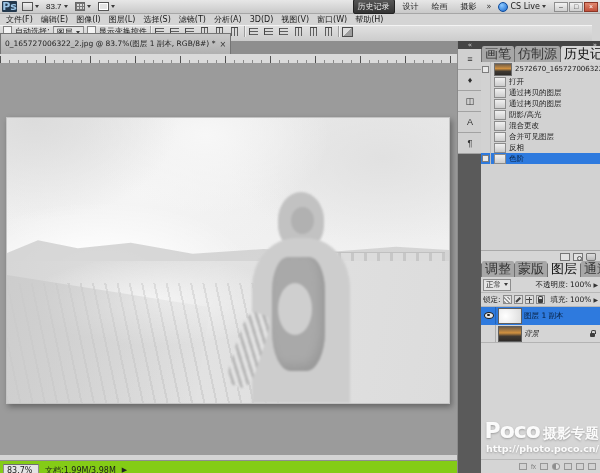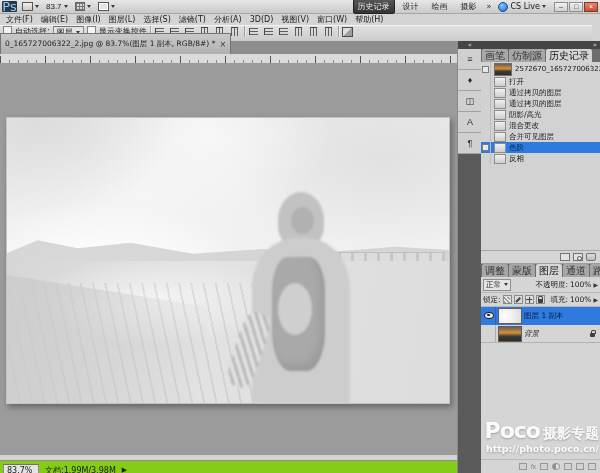--- a/index.html
+++ b/index.html
@@ -3,21 +3,21 @@
 <meta charset="utf-8">
 <style>
   html,body{margin:0;padding:0;background:#b0b0b0}
   #root{position:relative;width:600px;height:473px;background:#d4d4d4;overflow:hidden;
         font-family:"DejaVu Sans","Liberation Sans",sans-serif;color:#1a1a1a;-webkit-font-smoothing:none}
   
   .app-bar{position:absolute;top:0;left:0;right:0;height:13px;display:flex;justify-content:space-between;
            align-items:center;background:linear-gradient(#e7e7e7,#c9c9c9);border-bottom:1px solid #a6a6a6;
            padding:0 2px;font-size:8px}
   .ab-left,.ab-right{display:flex;align-items:center;gap:3px}
-  .ps-logo{width:15px;height:11px;background:#22384d;color:#9cc6e8;font-weight:normal;font-size:13px;
+  .ps-logo{width:15px;height:11px;background:#22384d;color:#9cc6e8;font-weight:bold;font-size:11px;
            display:flex;align-items:center;justify-content:center;border-radius:1px}
   .ab-btn{display:flex;align-items:center;gap:2px;background:none;border:none;padding:0 2px;font-size:8px;
           color:#222;height:11px}
   .tri{width:0;height:0;border-left:2.5px solid transparent;border-right:2.5px solid transparent;border-top:3.5px solid #3c3c3c}
   .ico-frame{width:9px;height:7px;border:1px solid #555;background:linear-gradient(#f0f0f0,#c8c8c8)}
   .ico-grid{width:8px;height:7px;border:1px solid #666;
             background:repeating-linear-gradient(0deg,#777 0 1px,transparent 1px 3px),
                        repeating-linear-gradient(90deg,#777 0 1px,transparent 1px 3px)}
   .ico-screen{width:9px;height:7px;border:1px solid #555;background:#e4e4e4;box-shadow:inset 0 0 0 1px #fff}
   .ws-btn{padding:1px 4px;border-radius:2px;border:1px solid transparent;background:none;font-size:8px;color:#222}
@@ -103,21 +103,21 @@
         border-left:1px solid #8a8a8a}
   .dock-header{height:8px;background:#454545;color:#d8d8d8;font-size:7px;display:flex;align-items:center;justify-content:center;line-height:1}
   .dock-icon{height:21px;background:#d0d0d0;border-bottom:1px solid #a2a2a2;display:flex;align-items:center;
              justify-content:center;font-size:9px;color:#2e2e2e;border:none;border-bottom:1px solid #a2a2a2;padding:0;width:100%}
   .dock-rest{flex:1;background:#5a5a5a}
   
   .panels{position:absolute;left:481px;top:41px;right:0;bottom:0;background:#d5d5d5;display:flex;flex-direction:column}
   .panels-header{height:8px;background:#454545;display:flex;justify-content:flex-end;align-items:center;
                  color:#d8d8d8;font-size:7px;padding-right:3px;line-height:1}
   .ptabs{height:12px;background:#6d6d6d;display:flex;align-items:flex-end;gap:1px;padding:1px 1px 0}
-  .ptab{font-size:10px;padding:1px 3px;background:#a7a7a7;color:#333;border-radius:2px 2px 0 0;border:none;line-height:1.1;white-space:nowrap}
+  .ptab{font-size:13px;padding:1px 3px;background:#a7a7a7;color:#333;border-radius:2px 2px 0 0;border:none;line-height:1.1;white-space:nowrap}
   .ptab.active{background:#d5d5d5;color:#0d0d0d}
   .h-body{background:#d2d2d2;font-size:7.5px}
   .h-row{display:flex;align-items:center;height:11px;gap:3px;padding:0 2px 0 0;white-space:nowrap}
   .h-row.selected{background:#2e7ade;color:#08203f}
   .src-cell{width:9px;align-self:stretch;border-right:1px solid #bdbdbd;display:flex;align-items:center;justify-content:center;flex:none}
   .src-box{width:5px;height:5px;border:1px solid #7d7d7d;background:#e8e8e8}
   .h-snap{height:14px;font-size:7px}
   .snap-thumb{width:16px;height:11px;border:1px solid #6f6f6f;flex:none;
      background:linear-gradient(#6e5c48 0%,#d1913f 42%,#403a33 66%,#2e2b28 100%)}
   .h-icon{width:10px;height:8px;flex:none;background:linear-gradient(#f1f1f1,#cdcdcd);border:1px solid #8c8c8c}
@@ -364,31 +364,31 @@
       <div class="h-row">
         <span class="src-cell"></span>
         <span class="h-icon"></span>
         <span>混合更改</span>
       </div>
       <div class="h-row">
         <span class="src-cell"></span>
         <span class="h-icon"></span>
         <span>合并可见图层</span>
       </div>
+      <div class="h-row">
+        <span class="src-cell"></span>
+        <span class="h-icon"></span>
+        <span>反相</span>
+      </div>
       <div class="h-row selected">
         <span class="src-cell">
             <span class="src-box"></span>
           </span>
         <span class="h-icon"></span>
         <span>色阶</span>
-      </div>
-      <div class="h-row">
-        <span class="src-cell"></span>
-        <span class="h-icon"></span>
-        <span>反相</span>
       </div>
       <div class="h-empty"></div>
       <div class="h-footer">
         <button class="mini"></button>
         <button class="mini camera"></button>
         <button class="mini trash"></button>
       </div>
     </div>
 
     <div class="ptabs">

